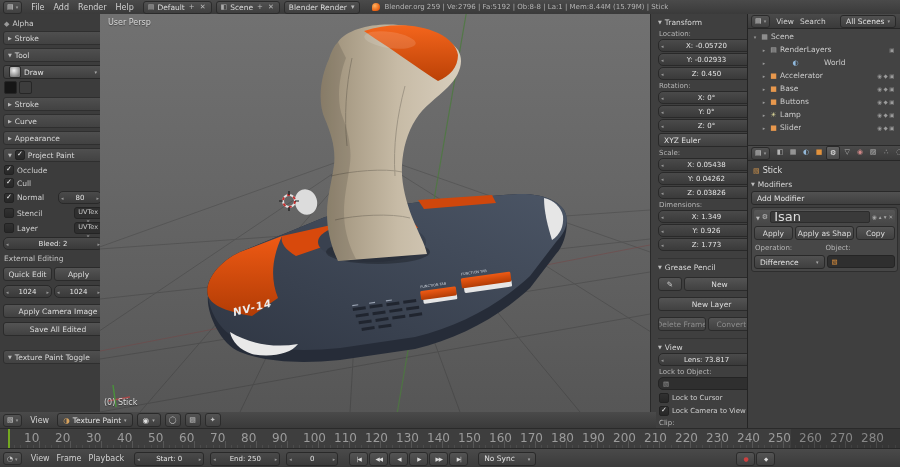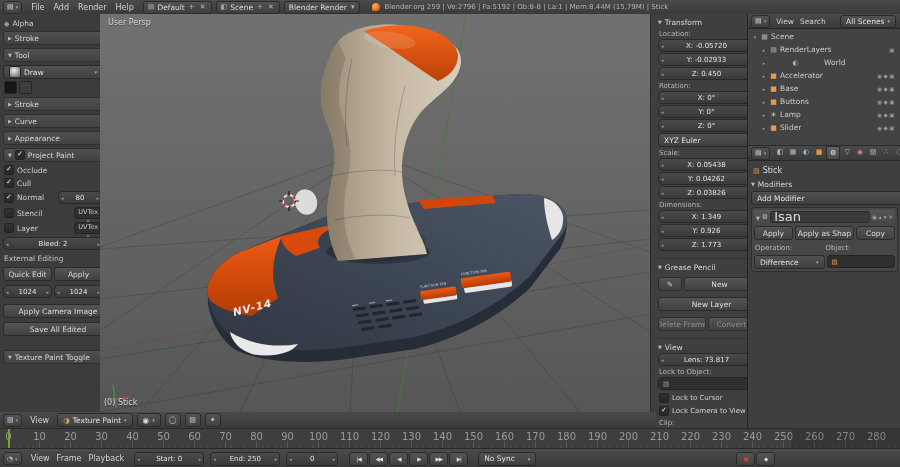--- a/index.html
+++ b/index.html
@@ -105,21 +105,21 @@
   .modhead{background:linear-gradient(#565656,#474747);border-radius:2px;padding:1px 2px;display:flex;align-items:center;gap:2px;}
   .tri::before{content:"▼";font-size:5px;color:#bbb;}
   .mod-ic{font-size:7px;color:#bdbdbd;}
   .mod-name{flex:1;background:#3a3a3a;border:1px solid #2c2c2c;border-radius:2px;height:10px;line-height:10px;padding:0 3px;font-size:13px;color:#ddd;overflow:hidden;}
   .mod-mini{font-size:5.5px;color:#a8a8a8;}
   .modrow{display:flex;gap:2px;}
   .modlabels{display:flex;}
   .modlabels .plabel{flex:1;}
 
   .ruler-nums{position:absolute;left:-7px;top:2px;display:flex;}
-  .rnum{flex:0 0 31px;text-align:center;color:#9b9b9b;font-size:10px;}
+  .rnum{flex:0 0 31px;text-align:left;color:#9b9b9b;font-size:12px;}
   .frame-line{position:absolute;left:8px;top:0;width:2px;height:100%;background:#74a820;}
   .range-shade{position:absolute;left:791px;top:0;right:0;bottom:0;background:rgba(0,0,0,0.13);}
 
   .tlf{min-width:52px;border-radius:3px;margin:0 1px;margin-bottom:0;height:12px;}
   .tlf.cur{min-width:34px;}
   .transport{display:flex;gap:1px;margin-left:6px;}
   .tbtn{width:17px;height:12px;font-size:5.5px;padding:0;letter-spacing:-1px;}
   .rec-dot{color:#cc4040;font-size:6px;}
   .rec-group{margin-left:auto;margin-right:128px;display:flex;gap:1px;}
   .sync-drop{margin-left:6px;min-width:46px;}

